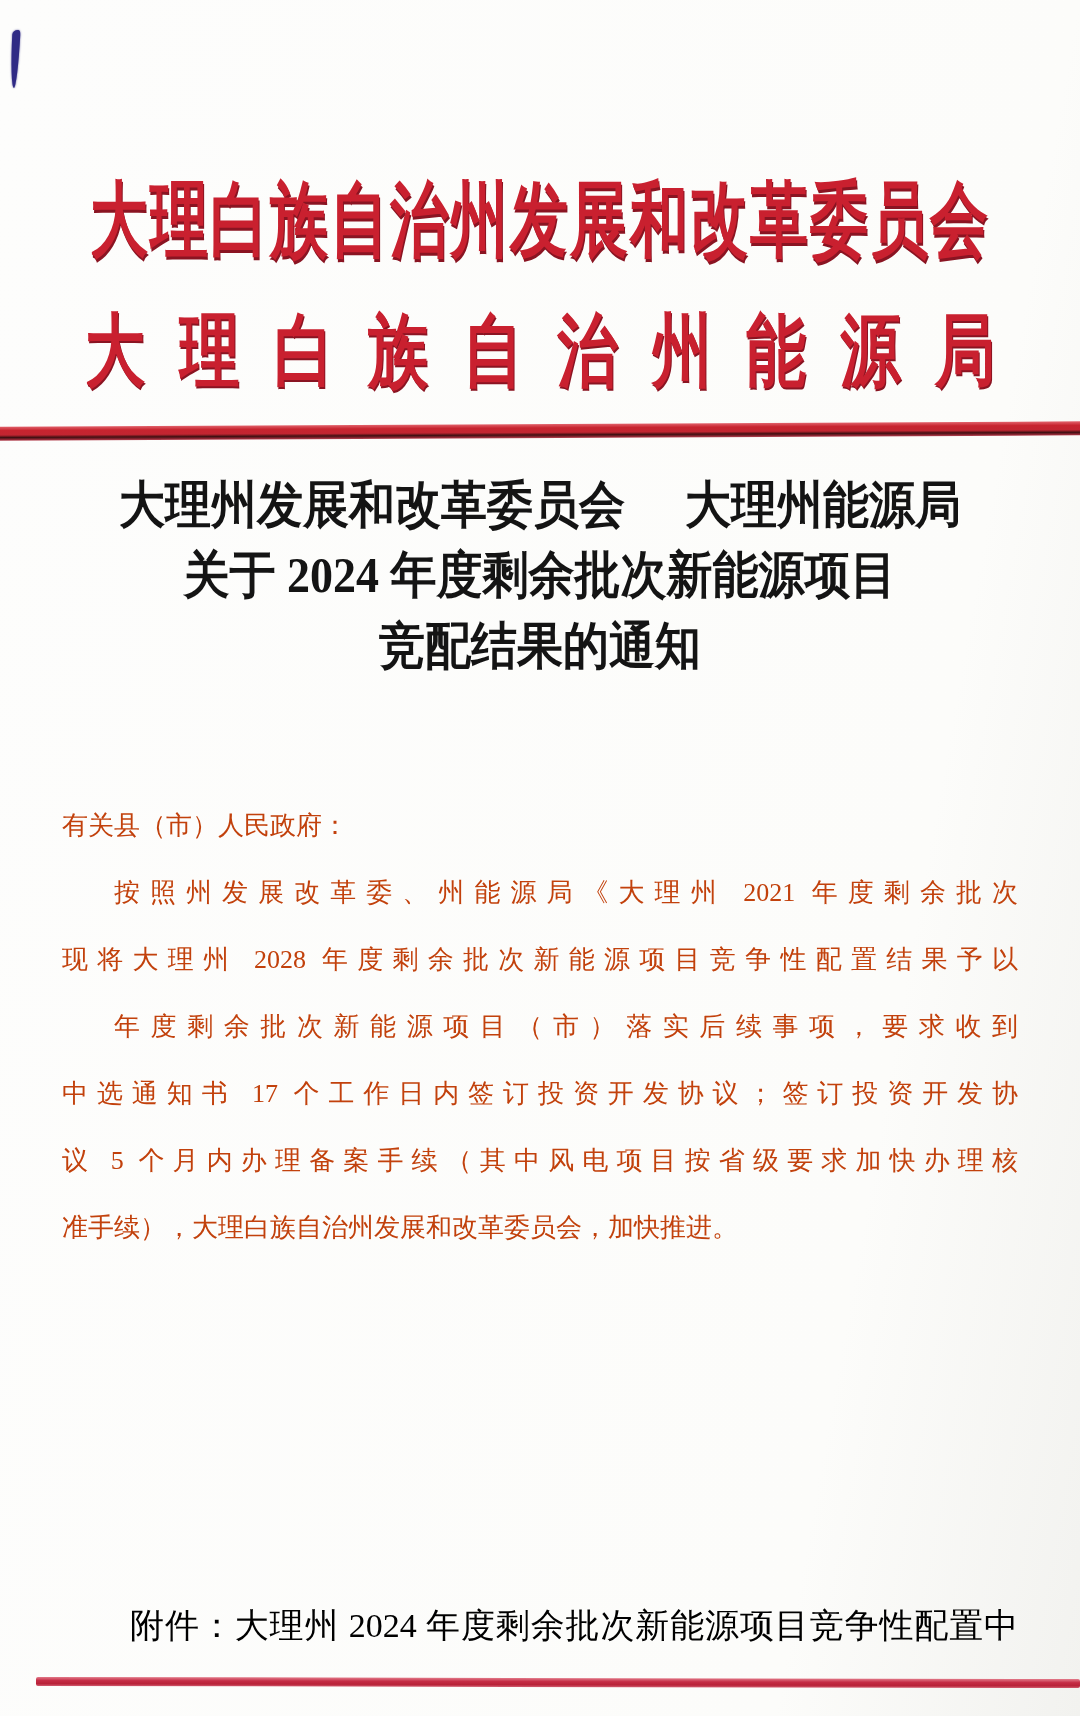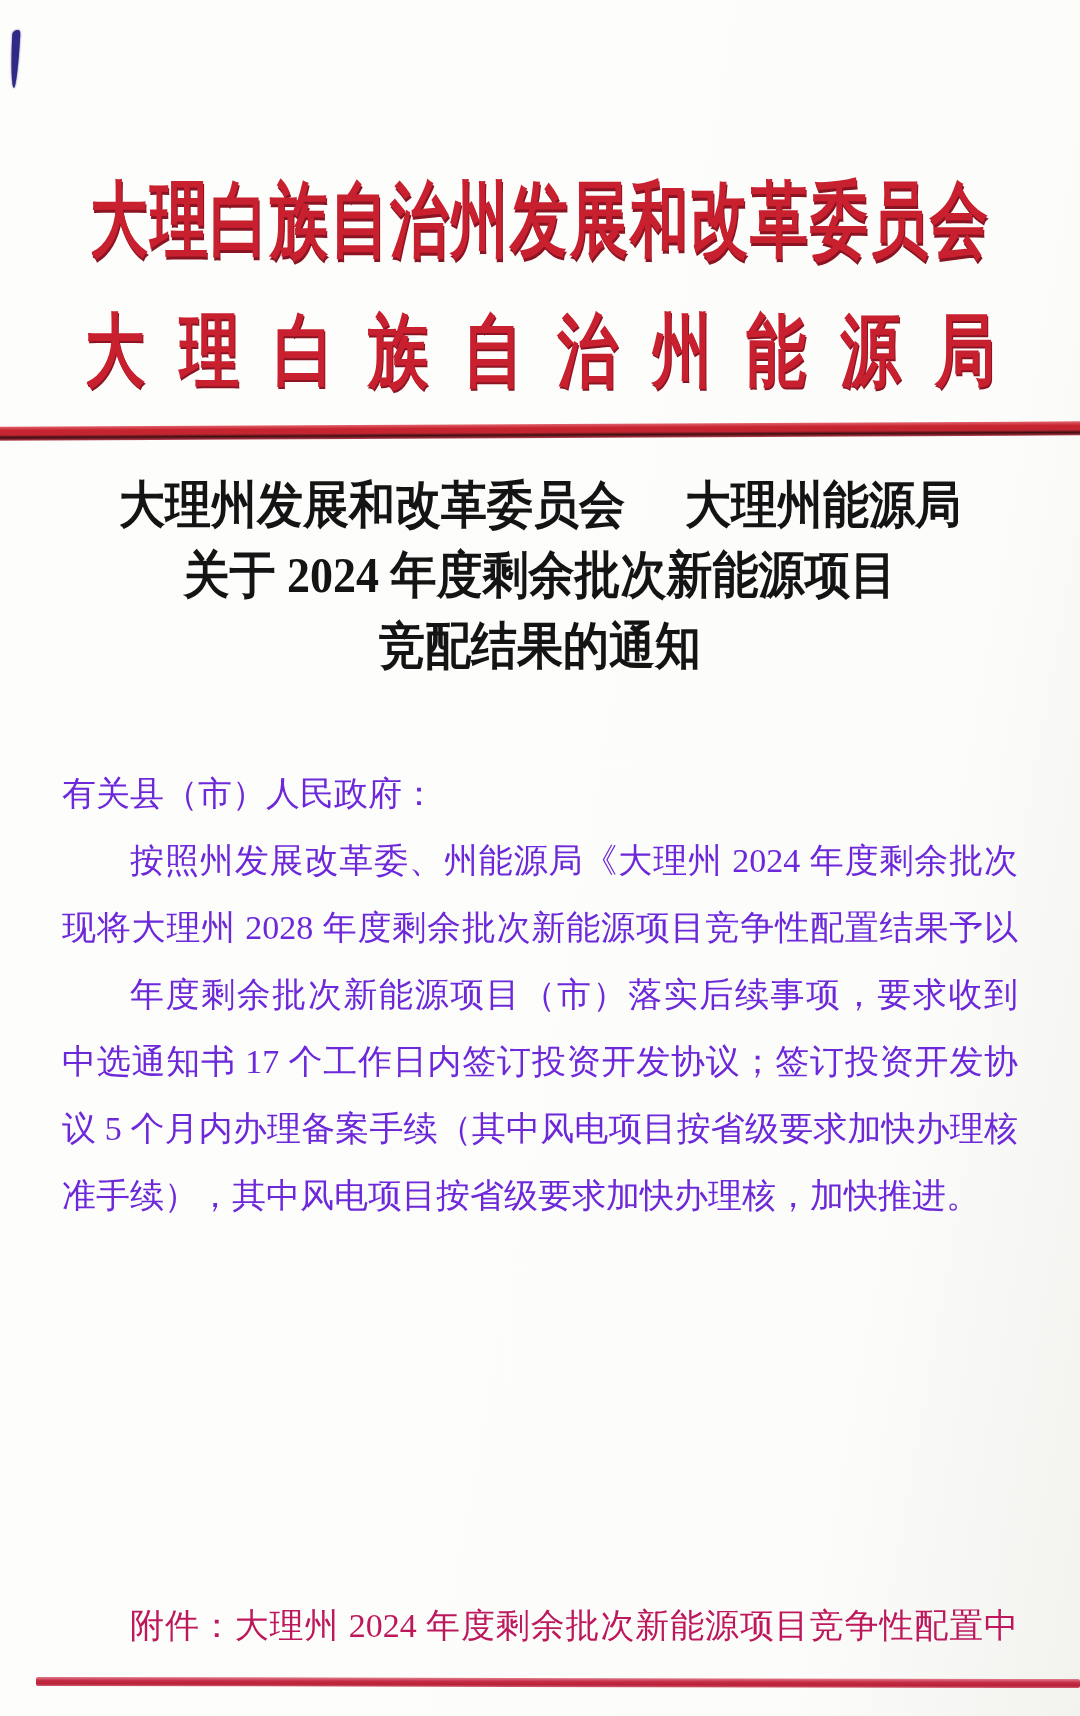--- a/index.html
+++ b/index.html
@@ -35,29 +35,29 @@
   }
   
   .doc-title{
     position:absolute;top:470px;left:62px;width:956px;text-align:center;
     font-size:46px;font-weight:bold;color:#141414;line-height:64px;
     transform:scaleY(1.1);transform-origin:50% 0;white-space:nowrap;
   }
   .doc-title .org-gap{display:inline-block;width:1.3em;}
   
   .body-text{
-    position:absolute;top:760px;left:62px;width:956px;
-    font-size:34px;color:#6d28d9;line-height:67px;
+    position:absolute;top:792px;left:62px;width:956px;
+    font-size:26px;color:#c2410c;line-height:67px;
   }
   .bline{min-height:67px;}
   .indent{text-indent:2em;}
   .jfull{text-align:justify;text-align-last:justify;text-justify:inter-ideograph;}
   .attachment-line{
     position:absolute;top:1592px;left:62px;width:956px;
-    font-size:34px;color:#be185d;line-height:67px;
+    font-size:34px;color:#000000;line-height:67px;
     text-indent:2em;text-align:justify;text-align-last:justify;text-justify:inter-ideograph;
   }
   .bottom-rule{
     position:absolute;top:1678px;left:36px;width:1044px;height:9px;
     background:linear-gradient(180deg,#e27b8a 0%,#c52c45 40%,#b82238 75%,#d05a6e 100%);
     transform:rotate(0.12deg);border-radius:2px;
   }
 </style>
 </head>
 <body>
@@ -71,23 +71,23 @@
 <div class="header-rule"></div>
 
 <div class="doc-title">
   <div><span>大理州发展和改革委员会</span><span class="org-gap"></span><span>大理州能源局</span></div>
   <div>关于 2024 年度剩余批次新能源项目</div>
   <div>竞配结果的通知</div>
 </div>
 
 <div class="body-text">
   <div class="bline">有关县（市）人民政府：</div>
-  <div class="bline indent jfull">按照州发展改革委、州能源局《大理州 2024 年度剩余批次</div>
+  <div class="bline indent jfull">按照州发展改革委、州能源局《大理州 2021 年度剩余批次</div>
   <div class="bline jfull">现将大理州 2028 年度剩余批次新能源项目竞争性配置结果予以</div>
   <div class="bline indent jfull">年度剩余批次新能源项目（市）落实后续事项，要求收到</div>
   <div class="bline jfull">中选通知书 17 个工作日内签订投资开发协议；签订投资开发协</div>
   <div class="bline jfull">议 5 个月内办理备案手续（其中风电项目按省级要求加快办理核</div>
-  <div class="bline">准手续），其中风电项目按省级要求加快办理核，加快推进。</div>
+  <div class="bline">准手续），大理白族自治州发展和改革委员会，加快推进。</div>
 </div>
 
 <div class="attachment-line">附件：大理州 2024 年度剩余批次新能源项目竞争性配置中</div>
 
 <div class="bottom-rule"></div>
 
 </body></html>

